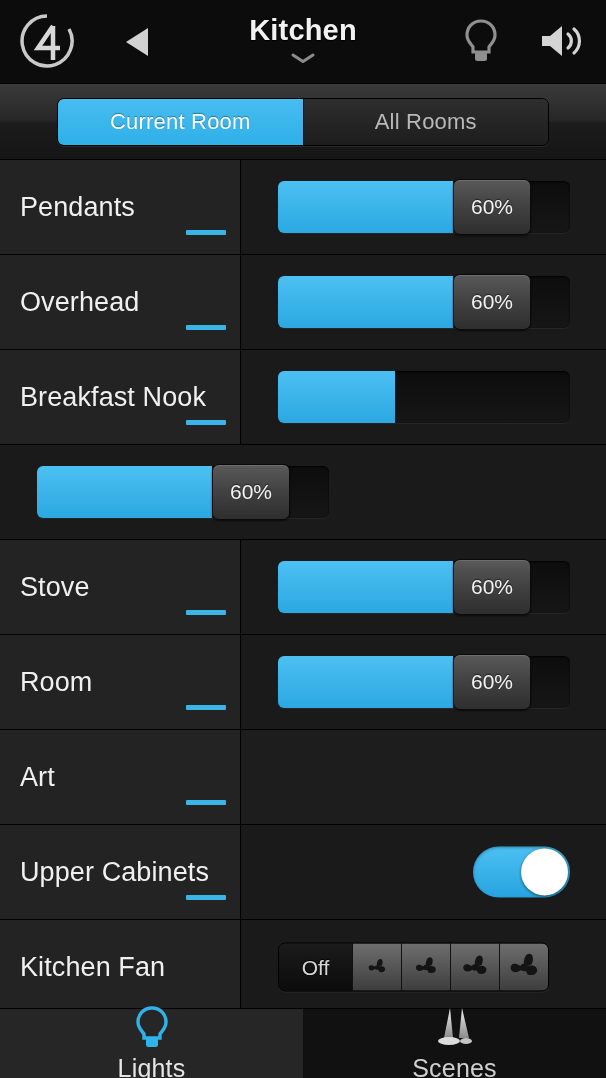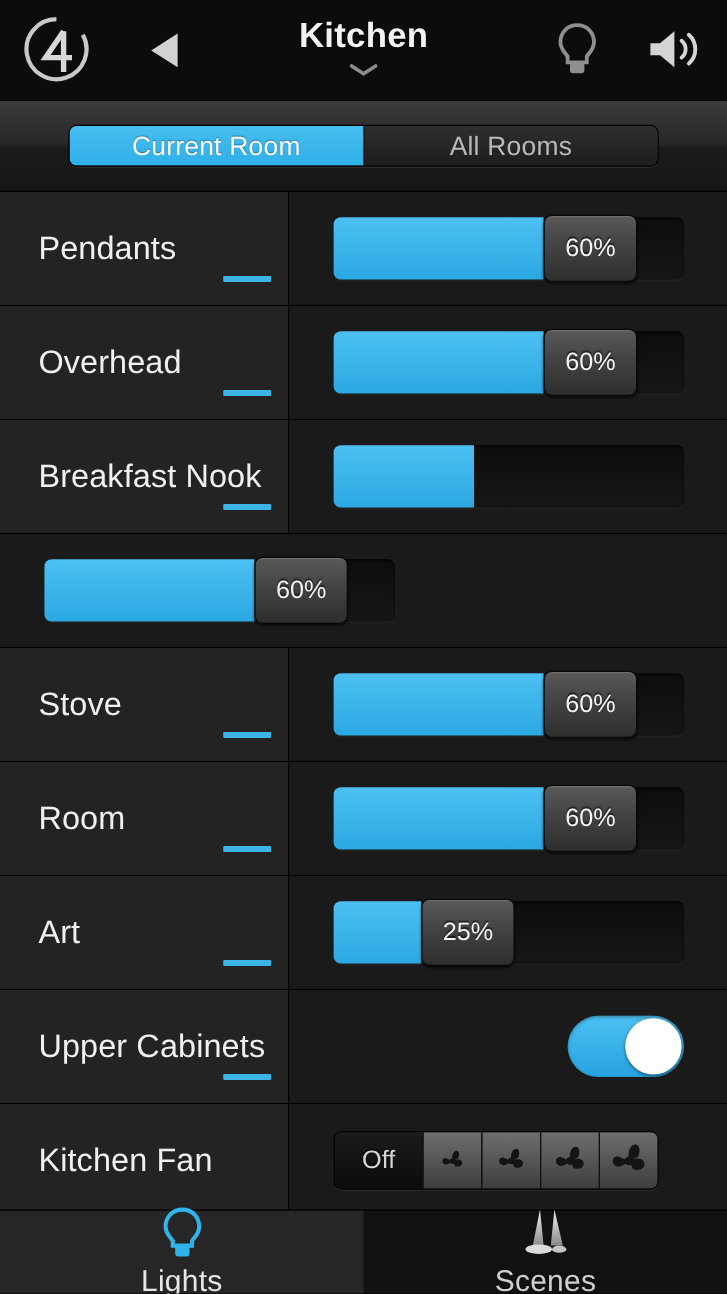--- a/index.html
+++ b/index.html
@@ -33,21 +33,21 @@
   .hdr-speaker { position: absolute; right: 20px; top: 22px; width: 48px; height: 38px; }
 
   
   .seg-bar {
     height: 76px; width: 606px;
     background: linear-gradient(to bottom, #3a3a3a 0%, #272727 48%, #1c1c1c 52%, #151515 100%);
     border-bottom: 1px solid #000;
     display: flex; align-items: center; justify-content: center;
   }
   .seg {
-    width: 492px; height: 35px;
+    width: 492px; height: 48px;
     border: 1px solid #000; border-radius: 7px;
     display: flex; overflow: hidden;
     box-shadow: 0 1px 0 rgba(255,255,255,.08), inset 0 0 0 1px rgba(255,255,255,.05);
   }
   .seg-btn {
     flex: 1; display: flex; align-items: center; justify-content: center;
     font-size: 22px; color: #b9b9b9; letter-spacing: .2px;
     background: linear-gradient(to bottom, #2e2e2e, #1d1d1d);
   }
   .seg-btn.active {
@@ -64,21 +64,21 @@
     border-bottom: 1px solid #000;
     background: #1d1d1d;
   }
   .row-label-col {
     position: relative; width: 241px; flex: 0 0 241px;
     border-right: 1px solid #000;
     display: flex; align-items: center;
     background: #232323;
   }
   .row-label {
-    color: #f0f0f0; font-size: 27px; padding-left: 32px; letter-spacing: .1px;
+    color: #f0f0f0; font-size: 27px; padding-left: 20px; letter-spacing: .1px;
     white-space: nowrap;
   }
   .row-dash {
     position: absolute; right: 14px; bottom: 19px;
     width: 40px; height: 5px; background: #3bb4e8; border-radius: 1px;
   }
   .row-ctrl-col {
     position: relative; flex: 1;
     display: flex; align-items: center;
     background: #1a1a1a;
@@ -268,26 +268,20 @@
           <div class="slider">
             <div class="slider-fill" style="width:175px"></div>
             <div class="slider-thumb" style="left:175px">60%</div>
           </div>
         </div>
       </div>
       <div class="row">
         <div class="row-label-col">
           <span class="row-label">Art</span>
           <span class="row-dash"></span>
-        </div>
-        <div class="row-ctrl-col">
-          <div class="slider">
-            <div class="slider-fill" style="width:73px"></div>
-            <div class="slider-thumb" style="left:73px">25%</div>
-          </div>
         </div>
       </div>
       <div class="row">
         <div class="row-label-col">
           <span class="row-label">Upper Cabinets</span>
           <span class="row-dash"></span>
         </div>
         <div class="row-ctrl-col">
           <div class="toggle">
             <div class="toggle-knob"></div>

